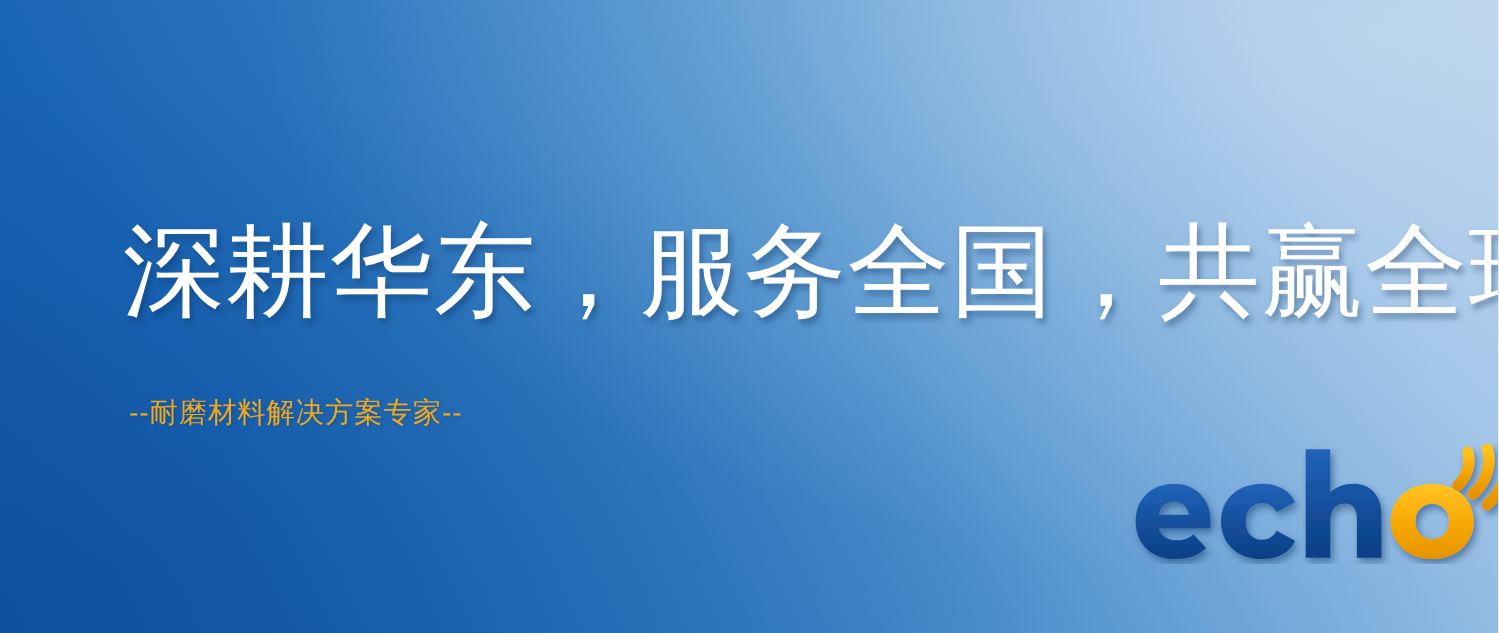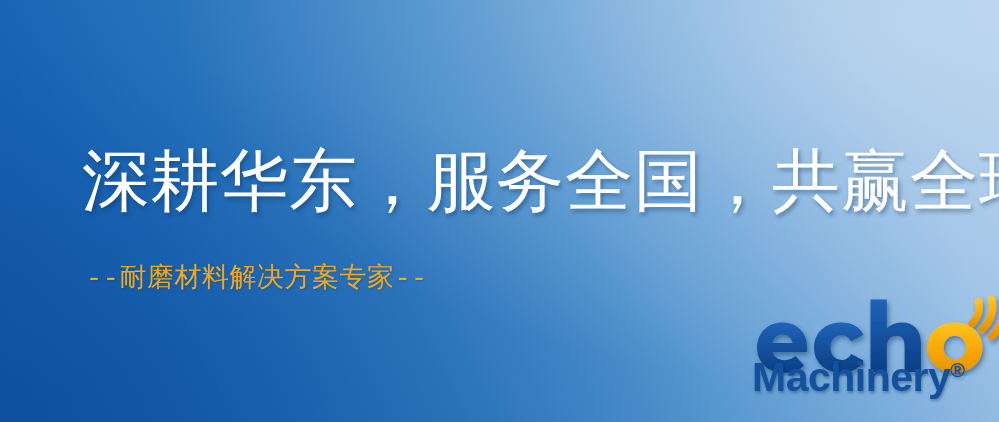--- a/index.html
+++ b/index.html
@@ -48,22 +48,22 @@
     color: #ffffff;
     letter-spacing: 1px;
     white-space: nowrap;
     text-shadow: 2px 3px 4px rgba(10,45,90,0.40);
   }
 
   .subtitle {
     position: absolute;
     left: 86px;
     top: 266px;
-    font-family: Liberation Mono, monospace;
-    font-size: 27px;
+    font-family: Liberation Sans, sans-serif;
+    font-size: 19px;
     line-height: 1;
     color: #f0a81e;
     letter-spacing: 0.5px;
     white-space: nowrap;
     text-shadow: 1px 1px 2px rgba(20,60,110,0.30);
   }
 
   
   .logo {
     position: absolute;
@@ -148,19 +148,16 @@
         </g>
 
         <g fill="none" stroke="url(#goldGrad)" stroke-linecap="round">
           <path d="M226 27.5 C 232.5 21.5, 234.5 13, 232.5 5.5" stroke-width="7.5"></path>
           <path d="M236 33.5 C 245.5 25, 248.5 13.5, 245.5 3" stroke-width="7.5"></path>
           <path d="M245.5 40.5 C 258 29.5, 261.5 14, 257.5 1" stroke-width="7.5"></path>
         </g>
       </g>
     </svg>
 
-    <div class="logo-word">
-      <span>Machinery</span><span class="reg">®</span>
-    </div>
 
   </div>
 
 </div>
 
 </body></html>

